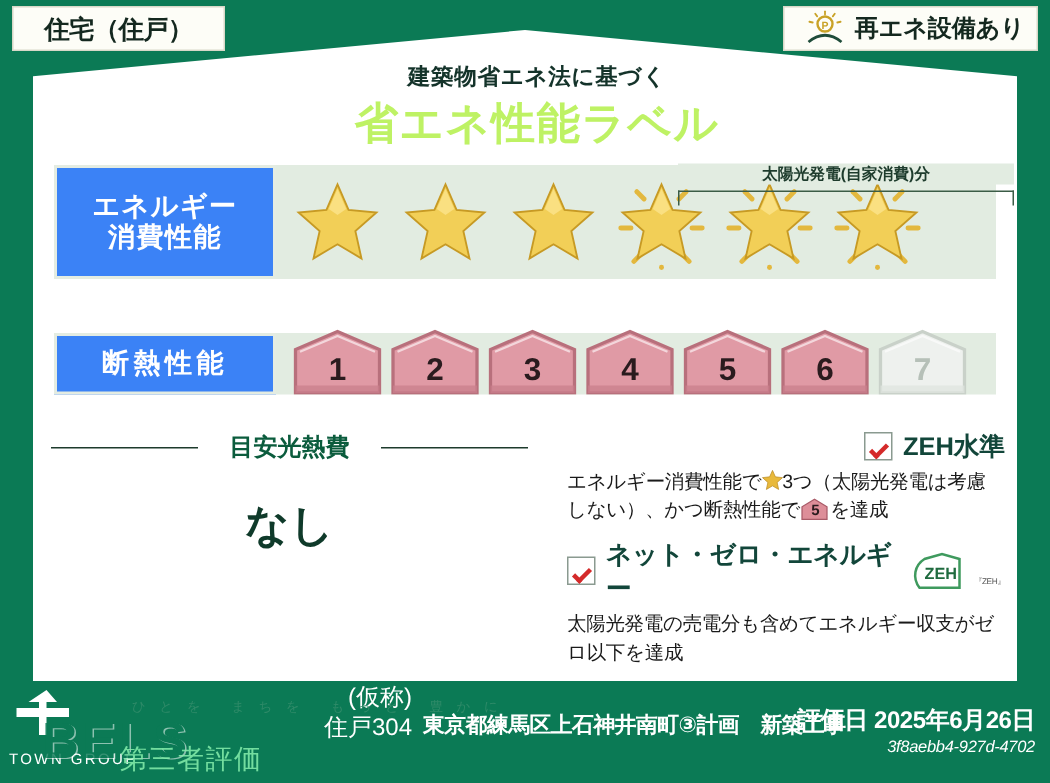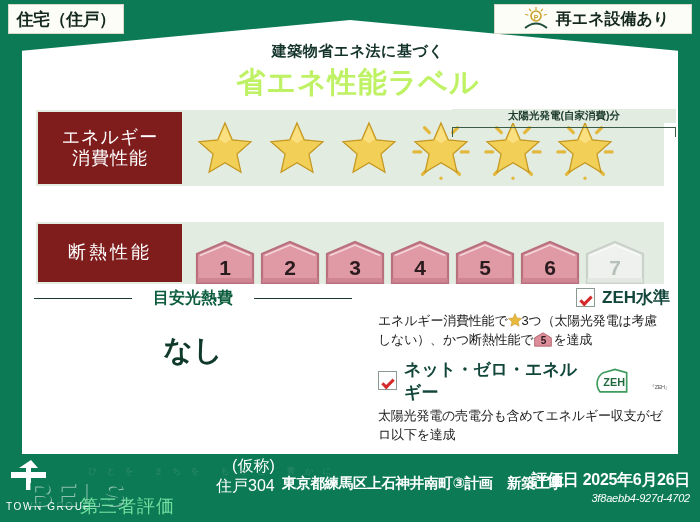--- a/index.html
+++ b/index.html
@@ -31,25 +31,25 @@
 
   
   .badge {
     position: absolute;
     background: #fdfdf7;
     border: 1px solid #d8d8c8;
     display: flex; align-items: center; justify-content: center;
     font-weight: bold; color: #14281f;
   }
   #badge-left {
-    left: 8px; top: 4px; width: 116px; height: 30px;
+    left: 8px; top: 4px; width: 142px; height: 30px;
     font-size: 17px; letter-spacing: -0.5px;
   }
   #badge-right {
-    right: 8px; top: 4px; width: 198px; height: 30px;
+    right: 8px; top: 4px; width: 170px; height: 30px;
     font-size: 16px; gap: 5px; padding-left: 4px;
   }
   .sun-icon { width: 30px; height: 24px; flex: 0 0 30px; }
 
   
   .title-wrap {
     position: absolute; left: 16px; right: 0; top: 42px;
     text-align: center; z-index: 5;
   }
   .title-sub {
@@ -61,26 +61,26 @@
     letter-spacing: 1px; margin-top: 2px;
     text-shadow: 0 1px 0 #fff;
   }
 
   
   .perf-row {
     position: absolute; left: 36px; width: 628px;
     display: flex; align-items: stretch;
   }
   #row-energy { top: 110px; height: 76px; }
-  #row-insul  { top: 222px; height: 62px; }
+  #row-insul  { top: 222px; height: 41px; }
 
   .perf-label {
     width: 148px; flex: 0 0 148px;
-    background: #7f1d1d;
-    color: #ffffff; font-weight: normal;
+    background: #3b82f6;
+    color: #ffffff; font-weight: bold;
     display: flex; flex-direction: column;
     align-items: center; justify-content: center;
     line-height: 1.18; font-size: 18px;
     letter-spacing: 1px;
     border: 2px solid #e4ece2;
   }
   #row-insul .perf-label { font-size: 18px; letter-spacing: 3px; }
 
   .perf-body {
     flex: 1 1 auto; background: #e2ece1;
@@ -161,21 +161,21 @@
   .inline-star { display: inline-block; vertical-align: -2px; width: 14px; height: 14px; }
   .inline-house {
     display: inline-block; vertical-align: -3px;
     width: 20px; height: 15px; position: relative;
   }
   .inline-house svg { position: absolute; inset: 0; width: 100%; height: 100%; }
   .inline-house b {
     position: absolute; inset: 0; z-index: 2;
     font-size: 10px; color: #2a1b1e; text-align: center; line-height: 17px;
   }
-  .zeh-logo { display: inline-flex; align-items: flex-end; gap: 14px; vertical-align: -5px; }
+  .zeh-logo { display: inline-flex; align-items: flex-end; gap: 1px; vertical-align: -5px; }
   .zeh-logo svg { width: 40px; height: 26px; display: block; }
   .zeh-sub { font-size: 5.5px; color: #555; letter-spacing: -0.3px; padding-bottom: 3px; }
 
   
   .footer {
     position: absolute; left: 0; right: 0; bottom: 0; height: 62px;
     background: #0b7a55; color: #ffffff;
     display: flex; align-items: center;
   }
   .footer-left {

